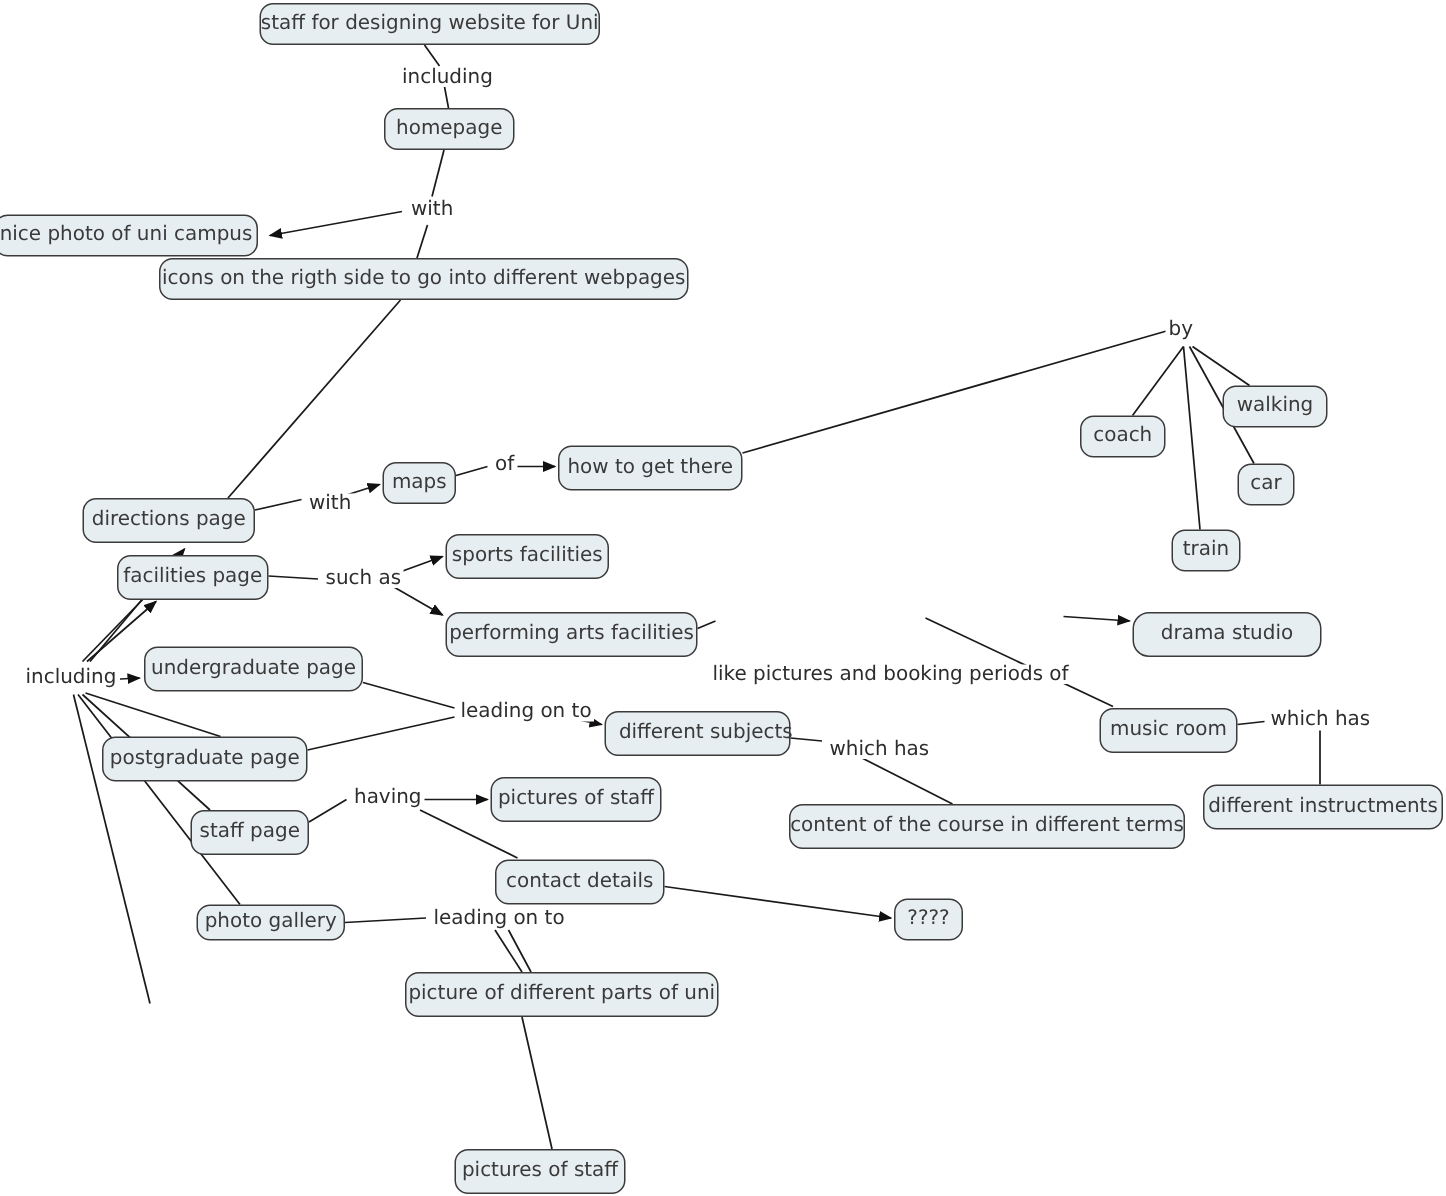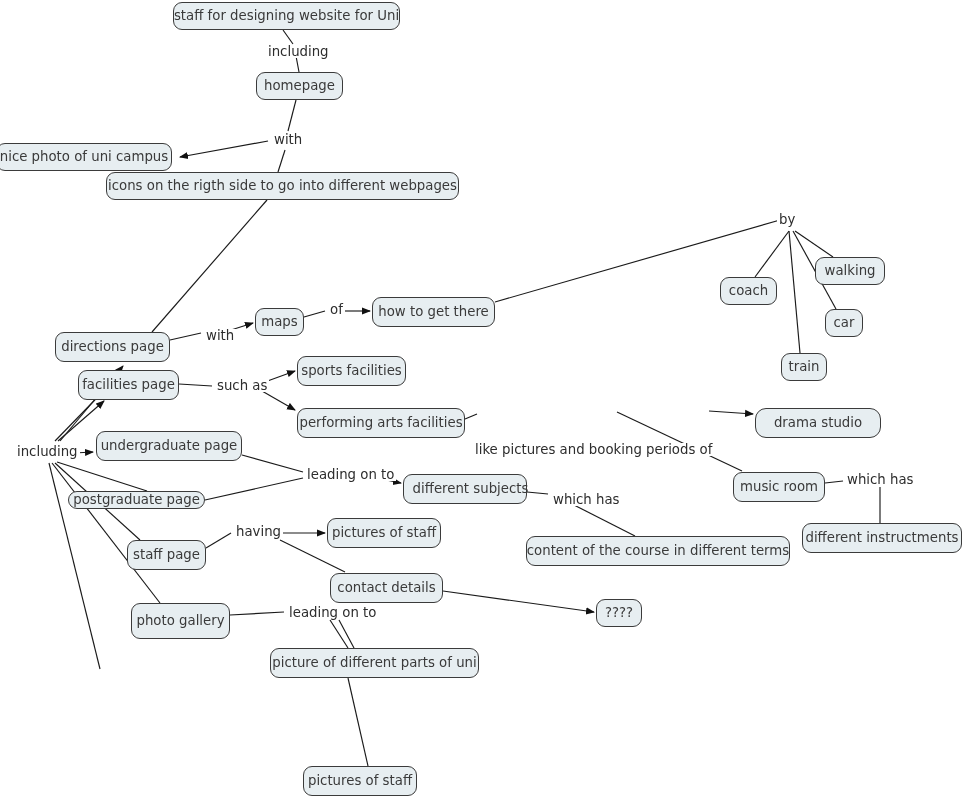--- a/index.html
+++ b/index.html
@@ -133,26 +133,26 @@
   <div class="node" style="left:78px;top:370px;width:101px;height:30px;">facilities page</div>
   <div class="node" style="left:297px;top:356px;width:109px;height:30px;">sports facilities</div>
   <div class="node" style="left:297px;top:408px;width:168px;height:30px;">performing arts facilities</div>
   <div class="node" style="left:755px;top:408px;width:126px;height:30px;border-radius:11px;">drama studio</div>
   <div class="node" style="left:733px;top:472px;width:92px;height:30px;">music room</div>
   <div class="node" style="left:802px;top:523px;width:160px;height:30px;">different instructments</div>
 
   <div class="node" style="left:96px;top:431px;width:146px;height:30px;">undergraduate page</div>
   <div class="node" style="left:403px;top:474px;width:124px;height:30px;padding-left:20px;">different subjects</div>
   <div class="node" style="left:526px;top:536px;width:264px;height:30px;">content of the course in different terms</div>
-  <div class="node" style="left:68px;top:491px;width:137px;height:18px;">postgraduate page</div>
+  <div class="node" style="left:68px;top:491px;width:137px;height:30px;">postgraduate page</div>
   <div class="node" style="left:127px;top:540px;width:79px;height:30px;">staff page</div>
   <div class="node" style="left:327px;top:518px;width:114px;height:30px;">pictures of staff</div>
   <div class="node" style="left:330px;top:573px;width:113px;height:30px;">contact details</div>
   <div class="node" style="left:596px;top:599px;width:46px;height:28px;">????</div>
-  <div class="node" style="left:131px;top:603px;width:99px;height:36px;">photo gallery</div>
+  <div class="node" style="left:131px;top:603px;width:99px;height:24px;">photo gallery</div>
   <div class="node" style="left:270px;top:648px;width:209px;height:30px;">picture of different parts of uni</div>
   <div class="node" style="left:303px;top:766px;width:114px;height:30px;">pictures of staff</div>
 
   <div class="linklabel" style="left:266px;top:45px;">including</div>
   <div class="linklabel" style="left:272px;top:133px;">with</div>
   <div class="linklabel" style="left:204px;top:329px;">with</div>
   <div class="linklabel" style="left:328px;top:303px;">of</div>
   <div class="linklabel" style="left:215px;top:379px;">such as</div>
   <div class="linklabel" style="left:473px;top:403px;margin-top:40px;">like pictures and booking periods of</div>
   <div class="linklabel" style="left:305px;top:468px;">leading on to</div>

